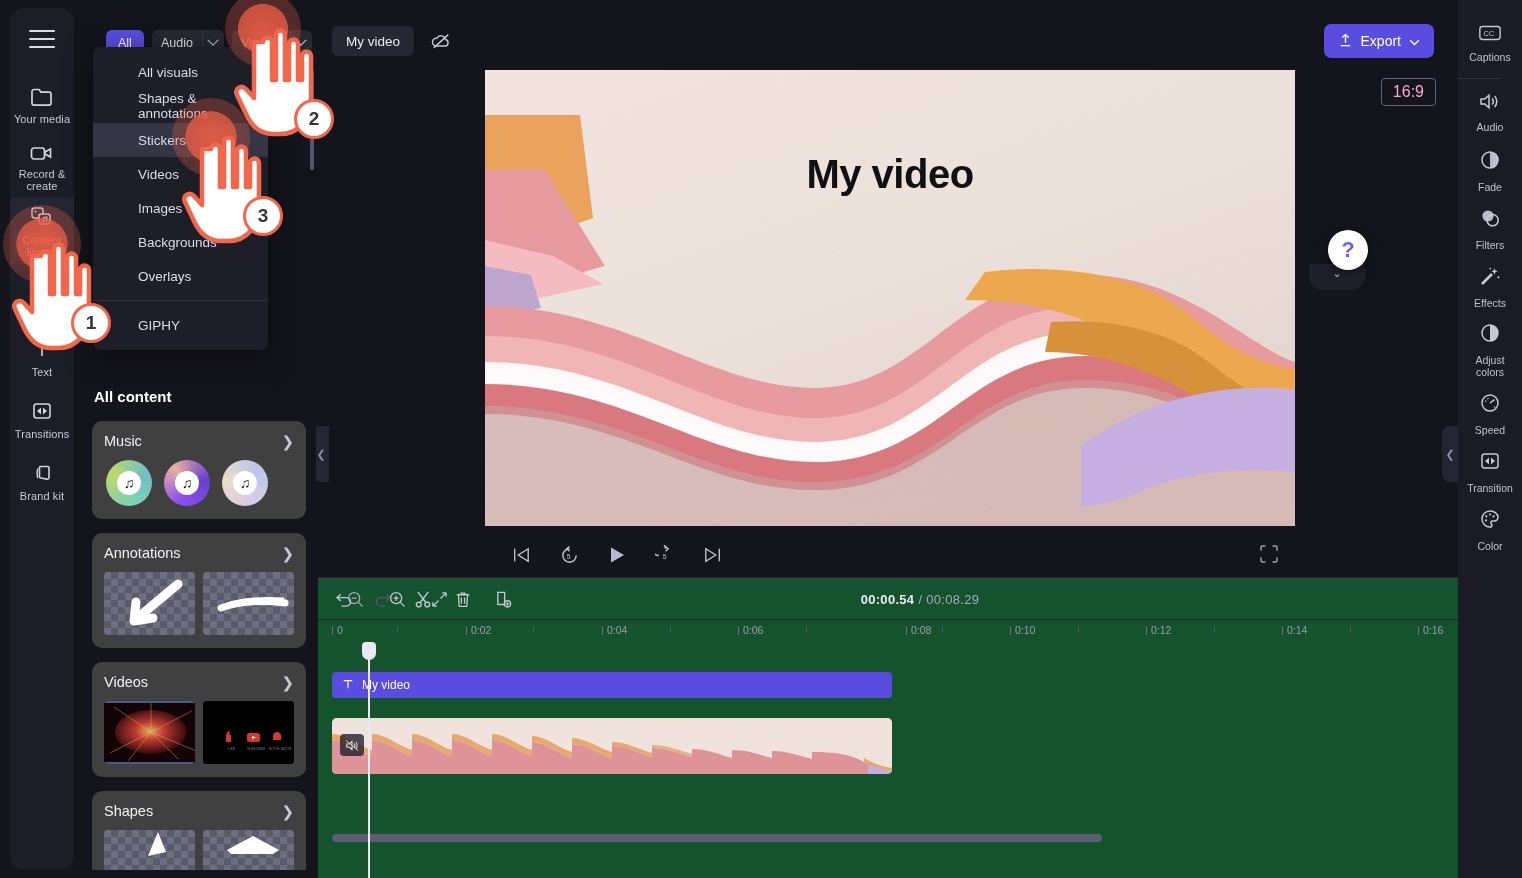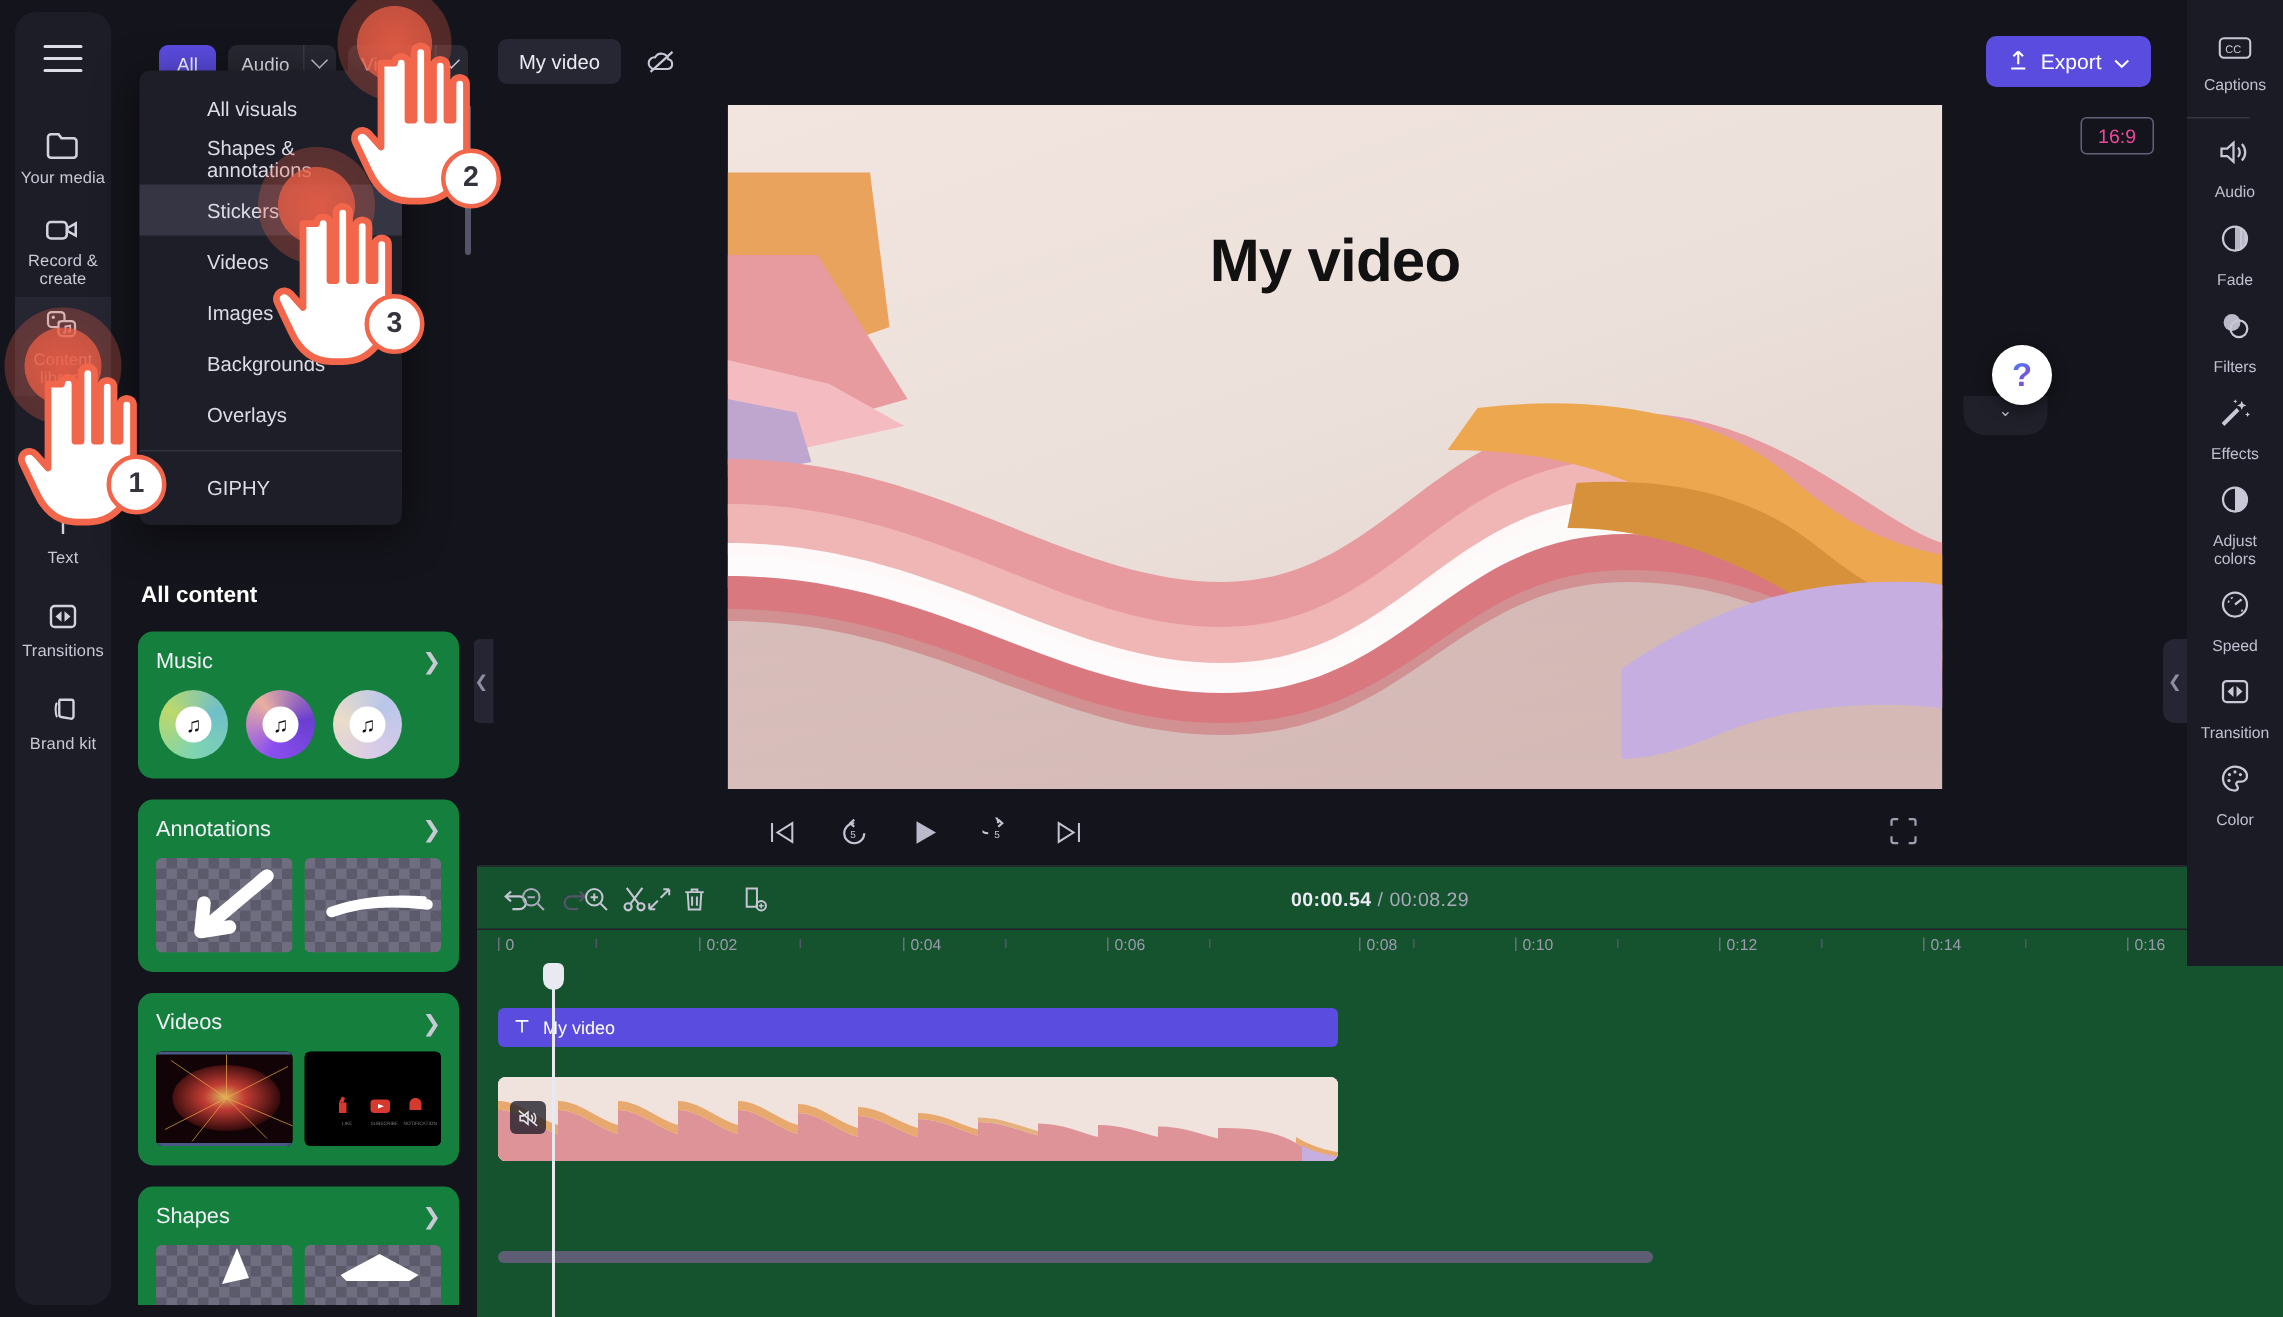--- a/index.html
+++ b/index.html
@@ -66,21 +66,21 @@
            transform: rotate(45deg) translate(-2px,-2px); }
 
   .lib-scroll {
     position:absolute; left:0; top:58px; width:234px; height:804px;
     overflow:hidden;
   }
   .section-title { color:#fff; font-size:15px; font-weight:bold; padding: 10px 12px 8px 12px; }
 
   .card {
     margin: 8px 10px 14px 10px;
-    background:#15803d; border-radius:10px; padding:12px 12px 13px 12px;
+    background:#404040; border-radius:10px; padding:12px 12px 13px 12px;
   }
   .card-head { display:flex; align-items:center; justify-content:space-between; margin-bottom:11px; }
   .card-head .t { color:#f0f0f6; font-size:14.5px; }
   .chev { color:#c9c9d6; font-size:15px; line-height:1; }
   .thumbs { display:flex; gap:8px; }
   .thumb { width: 98px; height: 63px; border-radius:4px; overflow:hidden; position:relative; }
   .checker {
     background-image:
       linear-gradient(45deg,#5a5a6b 25%,transparent 25%),
       linear-gradient(-45deg,#5a5a6b 25%,transparent 25%),
@@ -130,21 +130,21 @@
   .cloud-btn { position:absolute; left:110px; top:20px; width:26px; height:26px; display:flex; align-items:center; justify-content:center; cursor:pointer;}
   .export-btn {
     position:absolute; right:24px; top:16px; height:34px;
     background:#5b4ce0; color:#fff; border-radius:7px;
     display:flex; align-items:center; gap:8px; padding: 0 14px;
     font-size:14px; cursor:pointer; border:none;
   }
   .ratio-badge {
     position:absolute; right:22px; top:70px;
     border:1px solid #62627a; border-radius:4px;
-    color:#ec4899; font-size:13px; padding:4px 11px;
+    color:#f9a8d4; font-size:16px; padding:4px 11px;
     cursor:pointer;
   }
   .canvas-wrap {
     position:absolute; left:167px; top:62px; width:810px; height:456px;
     background:#000; overflow:hidden;
   }
   .canvas-img { position:absolute; inset:0; }
   .vid-title {
     position:absolute; left:0; right:0; top: 82px;
     text-align:center; color:#111; font-size:40px; font-weight:bold;
@@ -227,21 +227,21 @@
     position:absolute; left:-6px; top:-4px; width:14px; height:18px;
     background:#e9e9f2; border-radius:4px 4px 7px 7px;
   }
   .tl-hsb {
     position:absolute; left:14px; bottom:14px; width:770px; height:8px;
     background:#5d5d73; border-radius:5px; cursor:pointer;
   }
 
   
   .right-rail {
-    position:absolute; right:0; top:0; width:64px; height:644px;
+    position:absolute; right:0; top:0; width:64px; height:878px;
     background:#1b1b25; display:flex; flex-direction:column; align-items:flex-start;
     padding-top:14px; z-index:6;
   }
   .rr-item {
     width:64px; min-height:58px; display:flex; flex-direction:column; align-items:center; justify-content:center;
     gap:5px; cursor:pointer; padding:6px 2px;
   }
   .rr-item .rr-label { font-size:10.5px; color:#c0c0d0; text-align:center; line-height:12px; }
   .rr-sep { width:42px; height:1px; background:#35353f; margin:6px 0 4px 0; }
 

